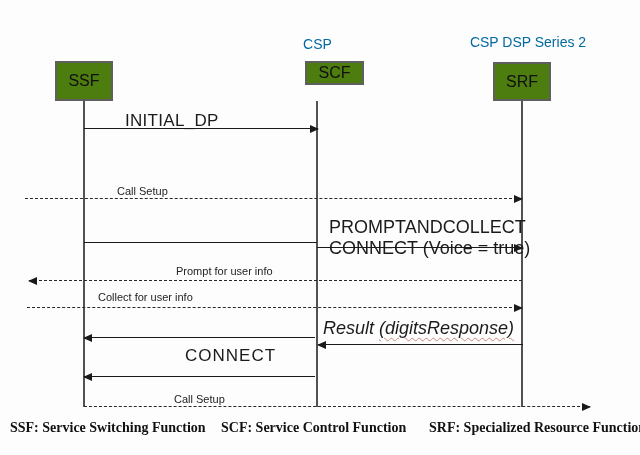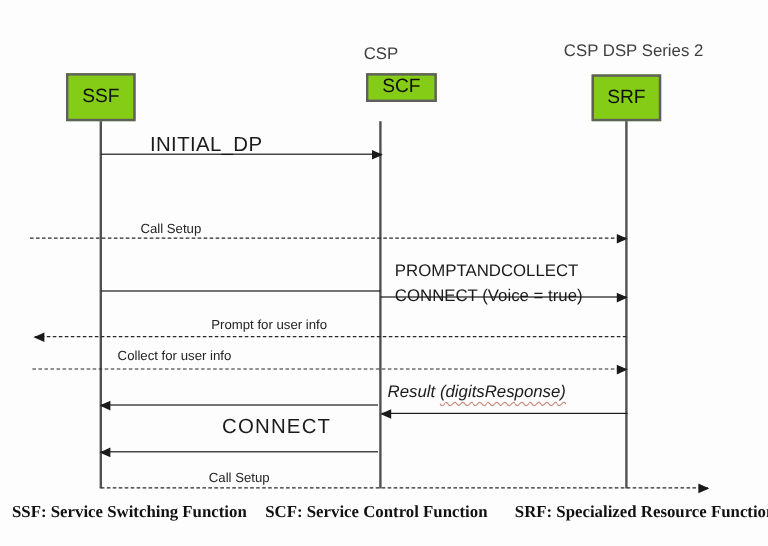--- a/index.html
+++ b/index.html
@@ -1,23 +1,23 @@
 <!DOCTYPE html>
 <html style="--line: #1a1a1a; --box-border: #5f5f5f; --squiggle: #c98a7d;"><head>
 <meta charset="utf-8">
 <style>
   html,body{margin:0;padding:0;background:#fdfdfd;}
   #stage{position:relative;width:640px;height:455px;background:#fdfdfd;overflow:hidden;
          font-family:"Liberation Sans",sans-serif;}
   .lbl{position:absolute;white-space:nowrap;color:#1b1b1b;}
   .lbl.sm{font-size:11px;color:#232323;}
   .lbl.md{font-size:17px;letter-spacing:.3px;}
-  .lbl.lg{font-size:14px;}
-  .hdr{position:absolute;font-size:14px;color:#404040;text-align:center;}
-  .actor{position:absolute;background:#84cc16;border:2px solid var(--box-border,#5f5f5f);
+  .lbl.lg{font-size:18px;}
+  .hdr{position:absolute;font-size:14px;color:#0369a1;text-align:center;}
+  .actor{position:absolute;background:#4d7c0f;border:2px solid var(--box-border,#5f5f5f);
          display:flex;align-items:center;justify-content:center;
          font-size:16px;color:#101010;box-sizing:border-box;}
   .lifeline{position:absolute;width:2px;background:#525252;}
   .line{position:absolute;height:0;border-top:1px solid var(--line,#1a1a1a);}
   .line.dashed{border-top:1px dashed #282828;}
   .ah{position:absolute;width:0;height:0;top:-4px;}
   .ah.r{right:-1px;border-left:9px solid var(--line,#1a1a1a);
         border-top:4px solid transparent;border-bottom:4px solid transparent;}
   .ah.l{left:-1px;border-right:9px solid var(--line,#1a1a1a);
         border-top:4px solid transparent;border-bottom:4px solid transparent;}

